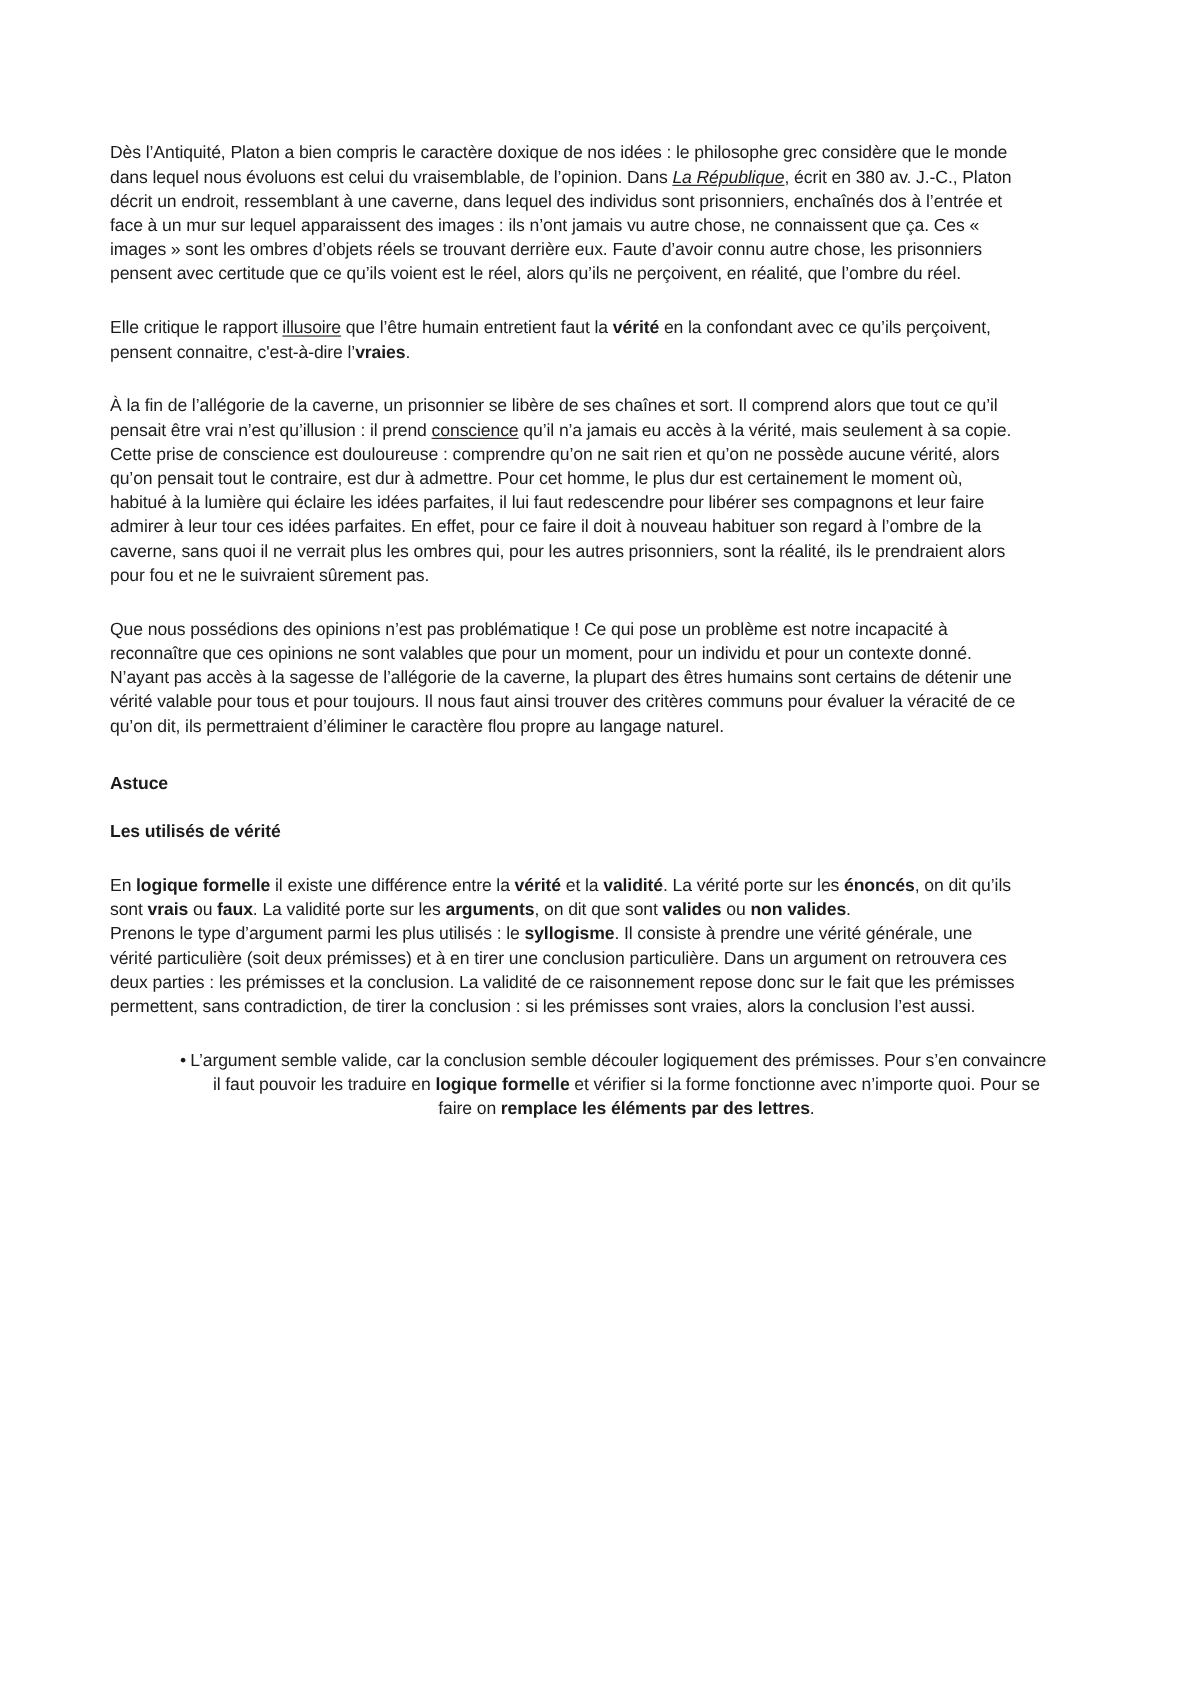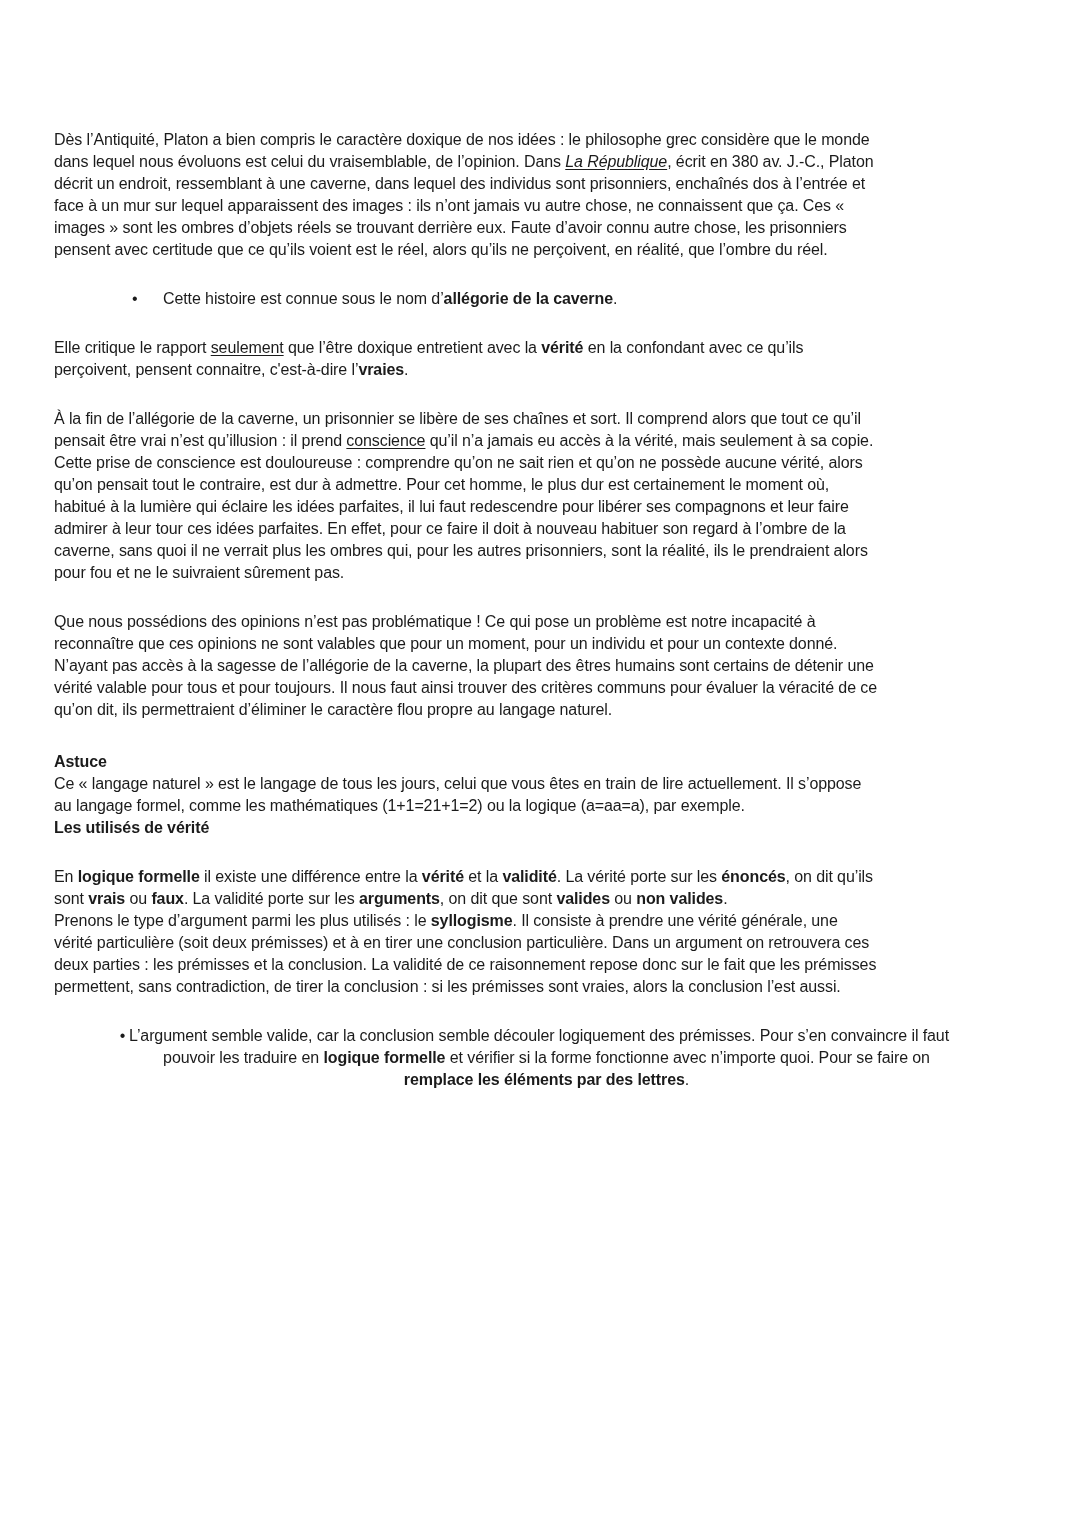--- a/index.html
+++ b/index.html
@@ -12,21 +12,21 @@
     width: 1080px;
     height: 1528px;
     overflow: hidden;
     font-family: "Liberation Sans", "DejaVu Sans", sans-serif;
     color: #1b1b1b;
   }
   .page {
     box-sizing: border-box;
     width: 1080px;
     height: 1528px;
-    padding: 129px 127px 40px 54px;
+    padding: 129px 127px 40px 100px;
     background: #ffffff;
   }
   .block {
     font-size: 16px;
     line-height: 22px;
     letter-spacing: -0.1px;
     margin: 0 0 27px 0;
     max-width: 826px;
     text-align: left;
   }
@@ -58,30 +58,29 @@
   .extra-top { margin-top: 30px; }
   .small-top { margin-top: 4px; }
 </style>
 </head>
 <body>
 
 <div class="page">
 
   <div class="block"><span>Dès l’Antiquité, Platon a bien compris le caractère doxique de nos idées : le philosophe grec considère que le monde dans lequel nous évoluons est celui du vraisemblable, de l’opinion. Dans </span><span class="i u">La République</span><span>, écrit en 380 av. J.-C., Platon décrit un endroit, ressemblant à une caverne, dans lequel des individus sont prisonniers, enchaînés dos à l’entrée et face à un mur sur lequel apparaissent des images : ils n’ont jamais vu autre chose, ne connaissent que ça. Ces « images » sont les ombres d’objets réels se trouvant derrière eux. Faute d’avoir connu autre chose, les prisonniers pensent avec certitude que ce qu’ils voient est le réel, alors qu’ils ne perçoivent, en réalité, que l’ombre du réel.</span></div>
 
-  <div class="block bullet spaced"><span class="marker">•</span><span><span>Cette histoire est connue sous le nom d’</span><span class="b">allégorie de la caverne</span><span>.</span></span></div>
 
-  <div class="block"><span>Elle critique le rapport </span><span class="u">seulement</span><span> que l’être doxique entretient avec la </span><span class="b">vérité</span><span> en la confondant avec ce qu’ils perçoivent, pensent connaitre, c'est-à-dire l’</span><span class="b">vraies</span><span>.</span></div>
+  <div class="block"><span>Elle critique le rapport </span><span class="u">illusoire</span><span> que l’être humain entretient faut la </span><span class="b">vérité</span><span> en la confondant avec ce qu’ils perçoivent, pensent connaitre, c'est-à-dire l’</span><span class="b">vraies</span><span>.</span></div>
 
 
   <div class="block"><span>À la fin de l’allégorie de la caverne, un prisonnier se libère de ses chaînes et sort. Il comprend alors que tout ce qu’il pensait être vrai n’est qu’illusion : il prend </span><span class="u">conscience</span><span> qu’il n’a jamais eu accès à la vérité, mais seulement à sa copie. Cette prise de conscience est douloureuse : comprendre qu’on ne sait rien et qu’on ne possède aucune vérité, alors qu’on pensait tout le contraire, est dur à admettre. Pour cet homme, le plus dur est certainement le moment où, habitué à la lumière qui éclaire les idées parfaites, il lui faut redescendre pour libérer ses compagnons et leur faire admirer à leur tour ces idées parfaites. En effet, pour ce faire il doit à nouveau habituer son regard à l’ombre de la caverne, sans quoi il ne verrait plus les ombres qui, pour les autres prisonniers, sont la réalité, ils le prendraient alors pour fou et ne le suivraient sûrement pas.</span></div>
 
   <div class="block"><span>Que nous possédions des opinions n’est pas problématique ! Ce qui pose un problème est notre incapacité à reconnaître que ces opinions ne sont valables que pour un moment, pour un individu et pour un contexte donné. N’ayant pas accès à la sagesse de l’allégorie de la caverne, la plupart des êtres humains sont certains de détenir une vérité valable pour tous et pour toujours. Il nous faut ainsi trouver des critères communs pour évaluer la véracité de ce qu’on dit, ils permettraient d’éliminer le caractère flou propre au langage naturel.</span></div>
 
-  <div class="block extra-top"><span class="b">Astuce</span><br><span>Ce « langage naturel » est le langage de tous les jours, celui que vous êtes en train de lire actuellement. Il s’oppose au langage formel, comme les mathématiques (1+1=21+1=2) ou la logique (a=aa=a), par exemple.</span><br><span class="b">Les utilisés de vérité</span></div>
+  <div class="block extra-top"><span class="b">Astuce</span><br><br><span class="b">Les utilisés de vérité</span></div>
 
   <div class="block"><span>En </span><span class="b">logique formelle</span><span> il existe une différence entre la </span><span class="b">vérité</span><span> et la </span><span class="b">validité</span><span>. La vérité porte sur les </span><span class="b">énoncés</span><span>, on dit qu’ils sont </span><span class="b">vrais</span><span> ou </span><span class="b">faux</span><span>. La validité porte sur les </span><span class="b">arguments</span><span>, on dit que sont </span><span class="b">valides</span><span> ou </span><span class="b">non valides</span><span>.</span><br><span>Prenons le type d’argument parmi les plus utilisés : le </span><span class="b">syllogisme</span><span>. Il consiste à prendre une vérité générale, une vérité particulière (soit deux prémisses) et à en tirer une conclusion particulière. Dans un argument on retrouvera ces deux parties : les prémisses et la conclusion. La validité de ce raisonnement repose donc sur le fait que les prémisses permettent, sans contradiction, de tirer la conclusion : si les prémisses sont vraies, alors la conclusion l’est aussi.</span></div>
 
 
 
   <div class="block bullet tight"><span class="marker">•</span><span><span>L’argument semble valide, car la conclusion semble découler logiquement des prémisses. Pour s’en convaincre il faut pouvoir les traduire en </span><span class="b">logique formelle</span><span> et vérifier si la forme fonctionne avec n’importe quoi. Pour se faire on </span><span class="b">remplace les éléments par des lettres</span><span>.</span></span></div>
 
 </div>
 
 </body></html>

